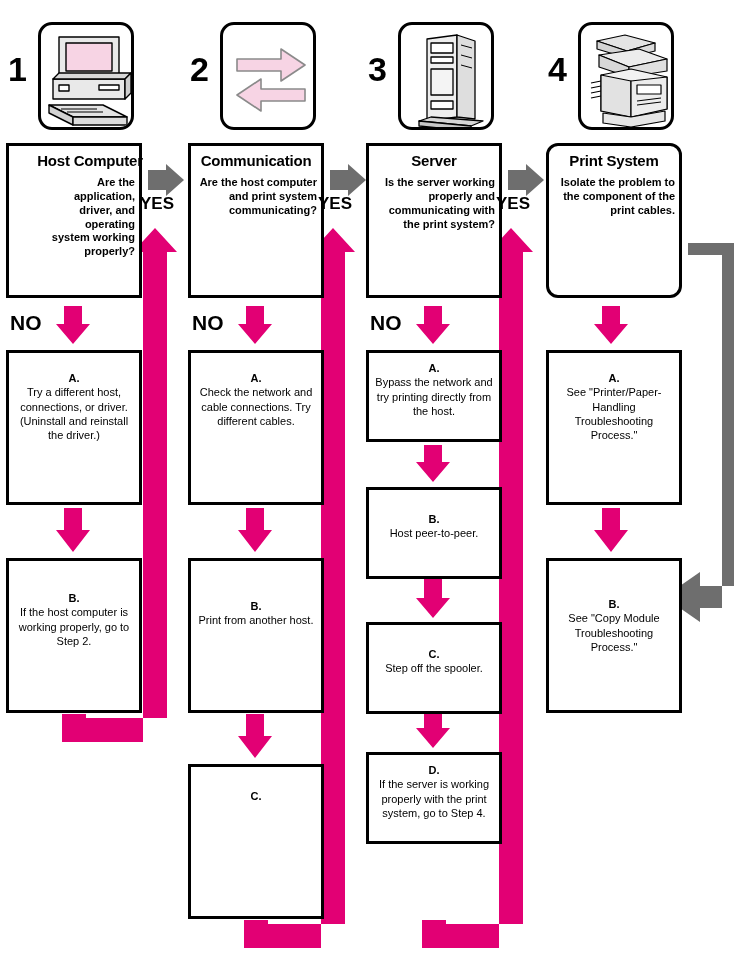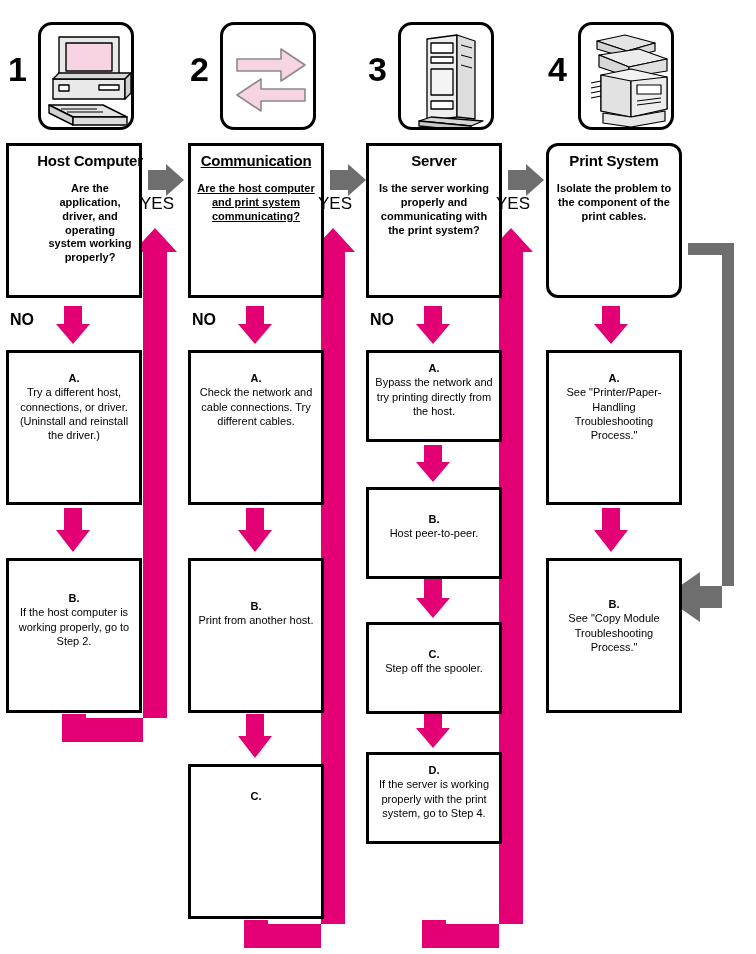--- a/index.html
+++ b/index.html
@@ -14,33 +14,33 @@
   .iconcard{border:3px solid #000;border-radius:14px;background:#fff;
             width:96px;height:108px;overflow:hidden;}
   .stepnum{font-size:34px;font-weight:bold;line-height:1;}
 
   
   .hbox{border:3px solid #000;background:#fff;width:136px;height:155px;
         display:flex;flex-direction:column;align-items:center;
         padding-top:6px;}
   .htitle{font-size:15px;font-weight:bold;letter-spacing:-.2px;
           line-height:1.15;text-align:center;white-space:nowrap;}
-  .hq{font-size:11px;font-weight:bold;line-height:1.25;text-align:center;
-      margin-top:13px;padding:0 4px;}
+  .hq{font-size:11px;font-weight:bold;line-height:1.25;text-align:right;
+      margin-top:7px;padding:0 4px;}
 
   
   .sbox{border:3px solid #000;background:#fff;
         display:flex;align-items:flex-start;justify-content:center;}
   .sbox .inner{text-align:center;font-size:11px;line-height:1.3;
                padding:0 3px;}
   .sbox .lbl{font-weight:bold;display:block;}
 
   
-  .yes{font-size:17px;font-weight:normal;}
-  .no{font-size:16px;font-weight:bold;}
+  .yes{font-size:17px;font-weight:bold;}
+  .no{font-size:21px;font-weight:bold;}
 
   
   svg{display:block;}
 </style>
 </head>
 <body>
 
 <div class="stage">
 
   <svg class="abs" style="left:0;top:0;width:756px;height:954px;" viewBox="0 0 756 954">
@@ -143,21 +143,21 @@
 
   <div class="abs iconcard" style="left:220px;top:22px;">
     <svg viewBox="0 0 96 108" width="96" height="108">
       <g stroke="#8a8a8a" stroke-width="1.6" fill="#f7d4e4" stroke-linejoin="round">
         <path d="M14,34 L58,34 L58,24 L82,40 L58,56 L58,46 L14,46 Z"></path>
         <path d="M82,64 L38,64 L38,54 L14,70 L38,86 L38,76 L82,76 Z"></path>
       </g>
     </svg>
   </div>
 
-  <div class="abs hbox" style="left:188px;top:143px;text-decoration:underline;">
+  <div class="abs hbox" style="left:188px;top:143px;">
     <div class="htitle">Communication</div>
     <div class="hq">Are the host computer and print system communicating?</div>
   </div>
 
   <div class="abs no" style="left:192px;top:311px;">NO</div>
 
   <div class="abs yes" style="left:318px;top:194px;">YES</div>
 
   <div class="abs sbox" style="left:188px;top:350px;width:136px;height:155px;">
     <div class="inner" style="margin-top:18px;">

